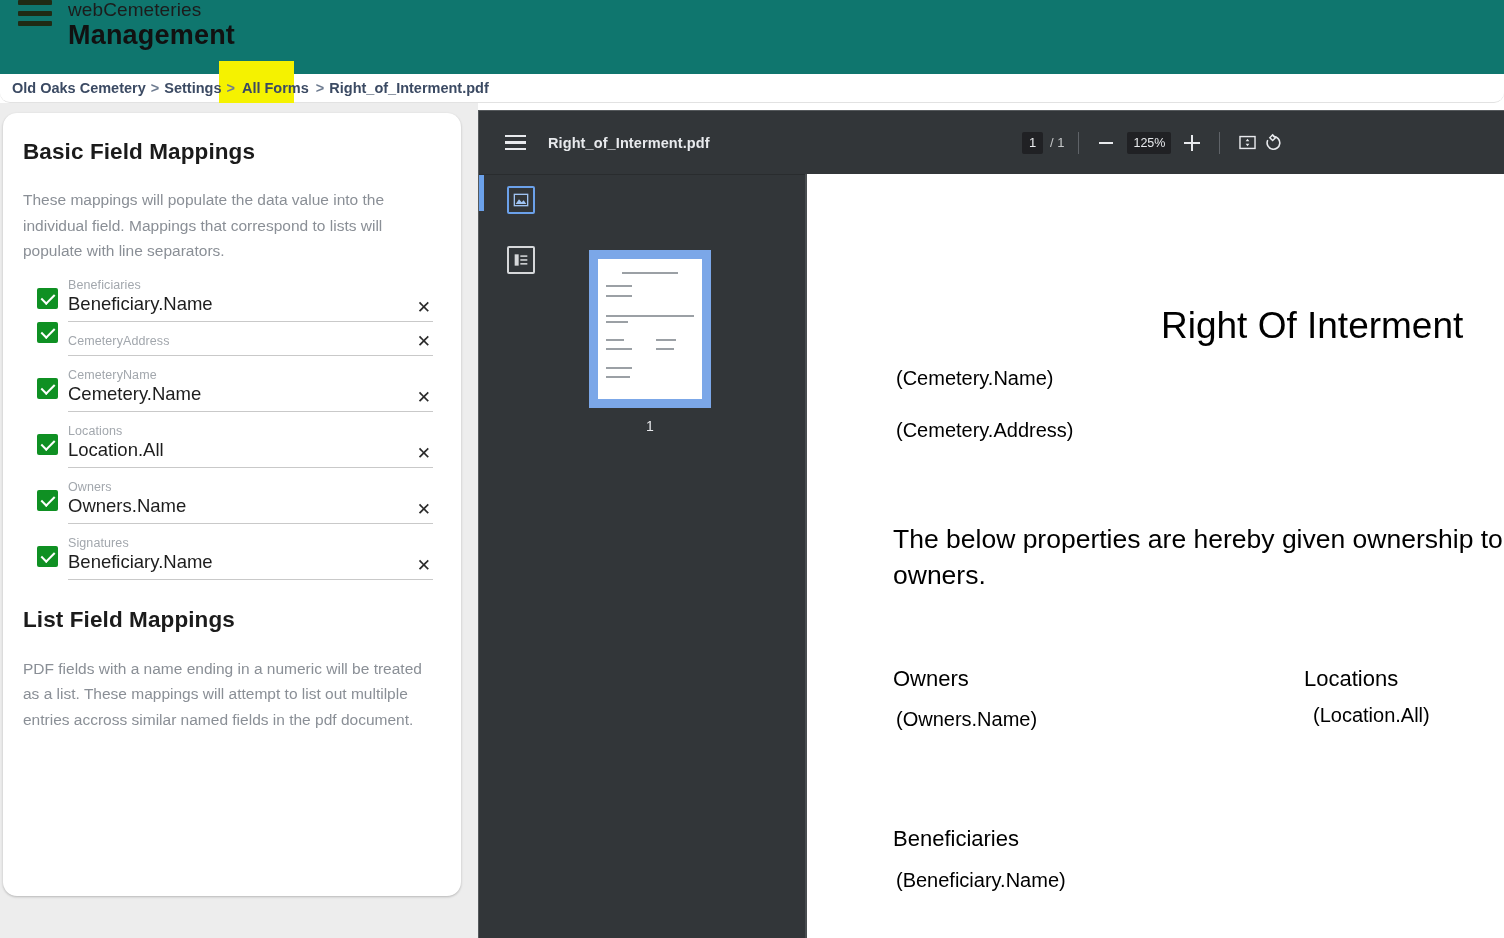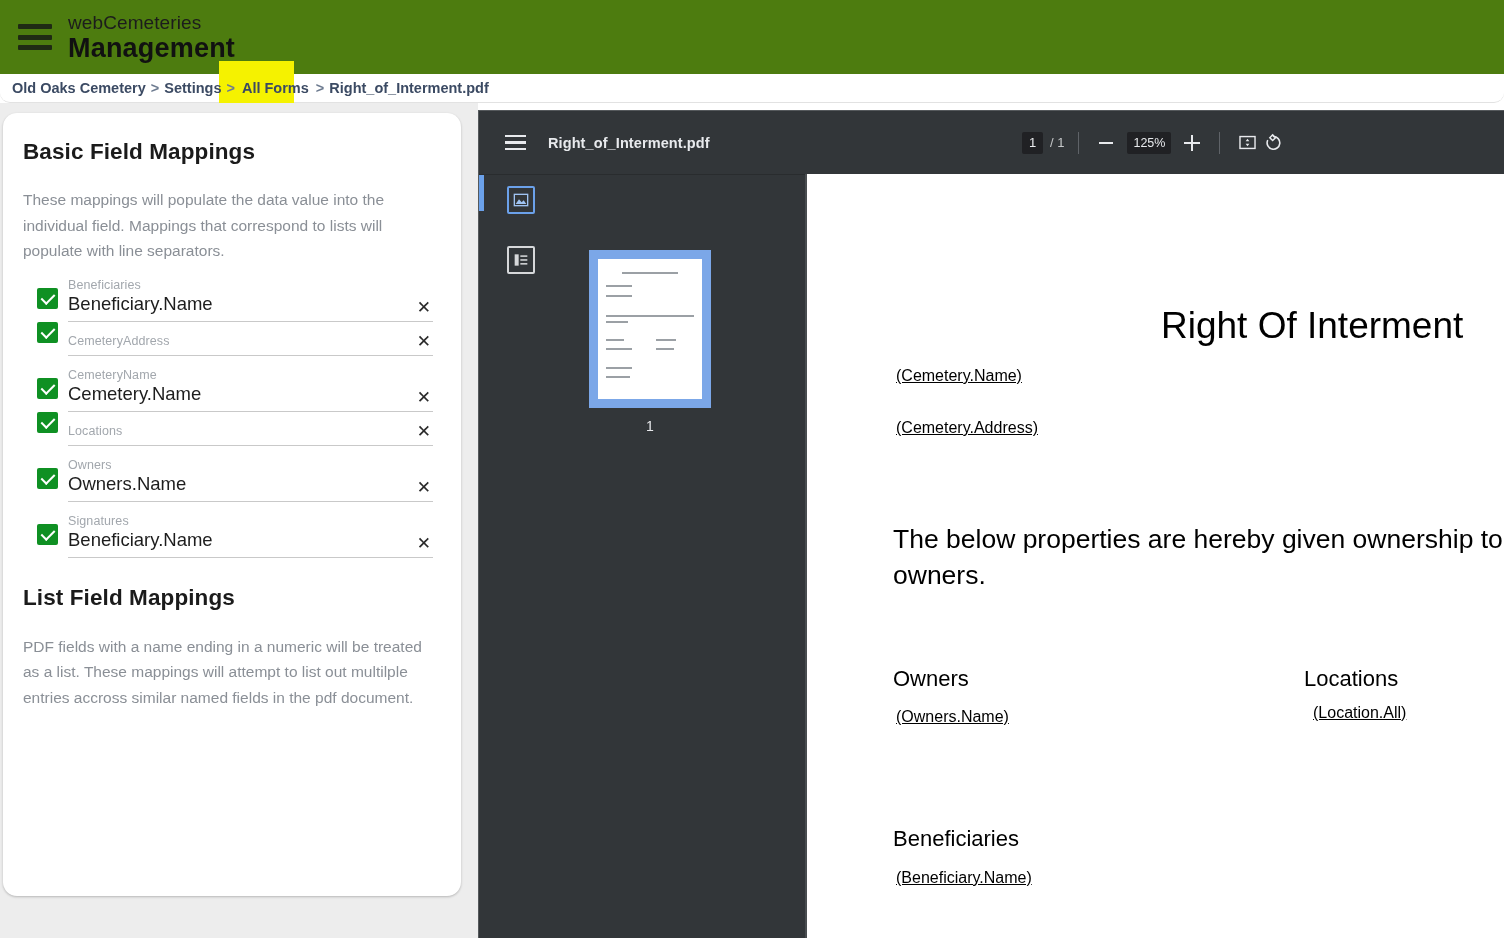--- a/index.html
+++ b/index.html
@@ -8,22 +8,22 @@
     width: 1504px; height: 938px;
     overflow: hidden;
     font-family: "Liberation Sans", sans-serif;
     background: #ffffff;
   }
 
   
   #app-header {
     position: absolute; left: 0; top: 0;
     width: 1504px; height: 74px;
-    background: #4d7c0f;
-    display: flex; align-items: center;
+    background: #0f766e;
+    display: flex; align-items: flex-start;
   }
   #hamburger-app {
     width: 34px; height: 26px;
     margin-left: 18px; margin-right: 16px;
     display: flex; flex-direction: column; justify-content: space-between;
     cursor: pointer;
   }
   #hamburger-app span {
     display: block; height: 5px; width: 100%;
     background: #1f2a14; border-radius: 1px;
@@ -269,23 +269,22 @@
     background: #ffffff;
     overflow: hidden;
   }
   #doc-title {
     position: absolute; left: 354px; top: 131px;
     font-size: 37px; color: #000000;
     white-space: nowrap;
   }
   .doc-small {
     position: absolute;
-    font-size: 16px; color: #000000;
+    font-size: 20px; color: #000000;
     white-space: nowrap;
-    text-decoration: underline;
   }
   .doc-head {
     position: absolute;
     font-size: 22px; color: #000000;
     white-space: nowrap;
   }
   #doc-body {
     position: absolute; left: 86px; top: 347px;
     width: 760px;
     font-size: 26.5px; color: #000000;
@@ -348,20 +347,21 @@
       <span class="fr-label">CemeteryName</span>
       <span class="fr-value">Cemetery.Name</span>
       <span class="fr-clear">✕</span>
     </div>
   </div>
 
   <div class="field-row">
     <div class="fr-check"></div>
     <div class="fr-field">
       <span class="fr-label">Locations</span>
+      <span class="fr-value">Location.All</span>
       <span class="fr-clear">✕</span>
     </div>
   </div>
 
   <div class="field-row">
     <div class="fr-check"></div>
     <div class="fr-field">
       <span class="fr-label">Owners</span>
       <span class="fr-value">Owners.Name</span>
       <span class="fr-clear">✕</span>

